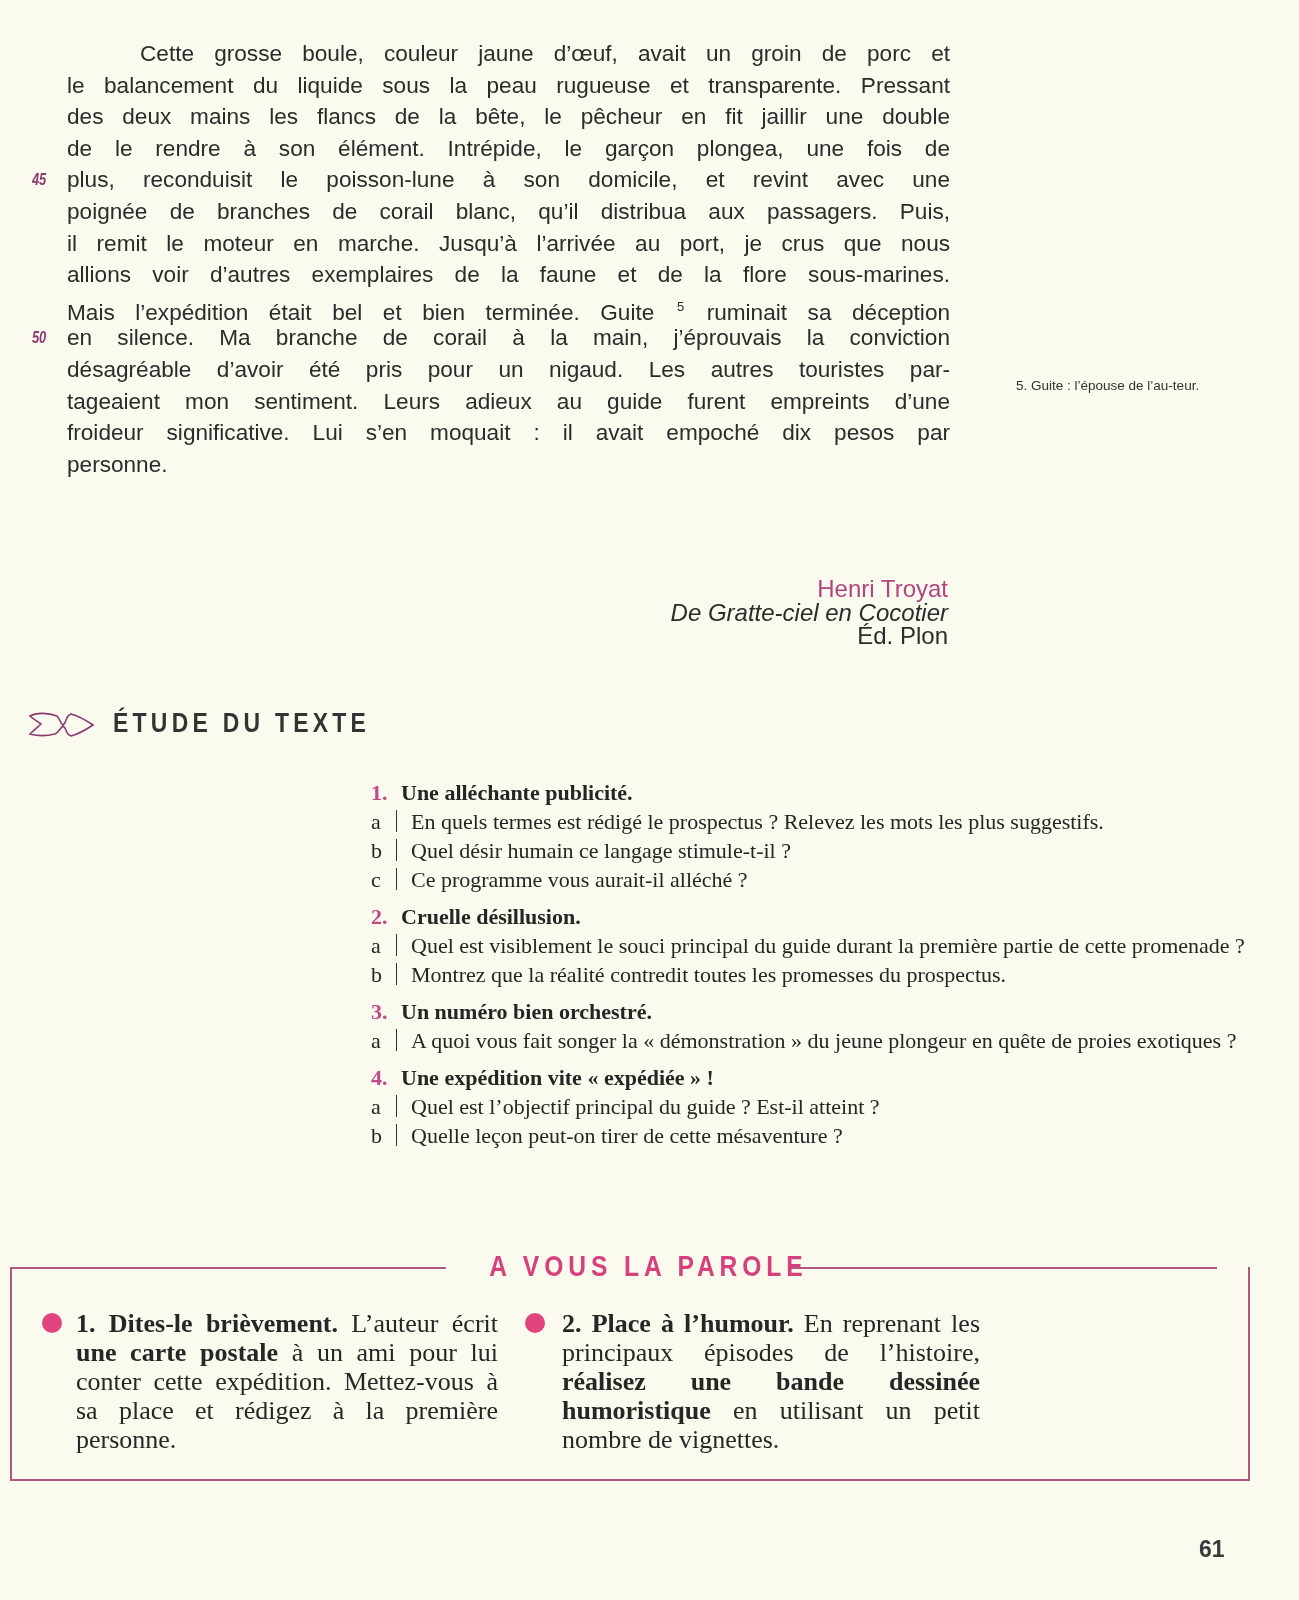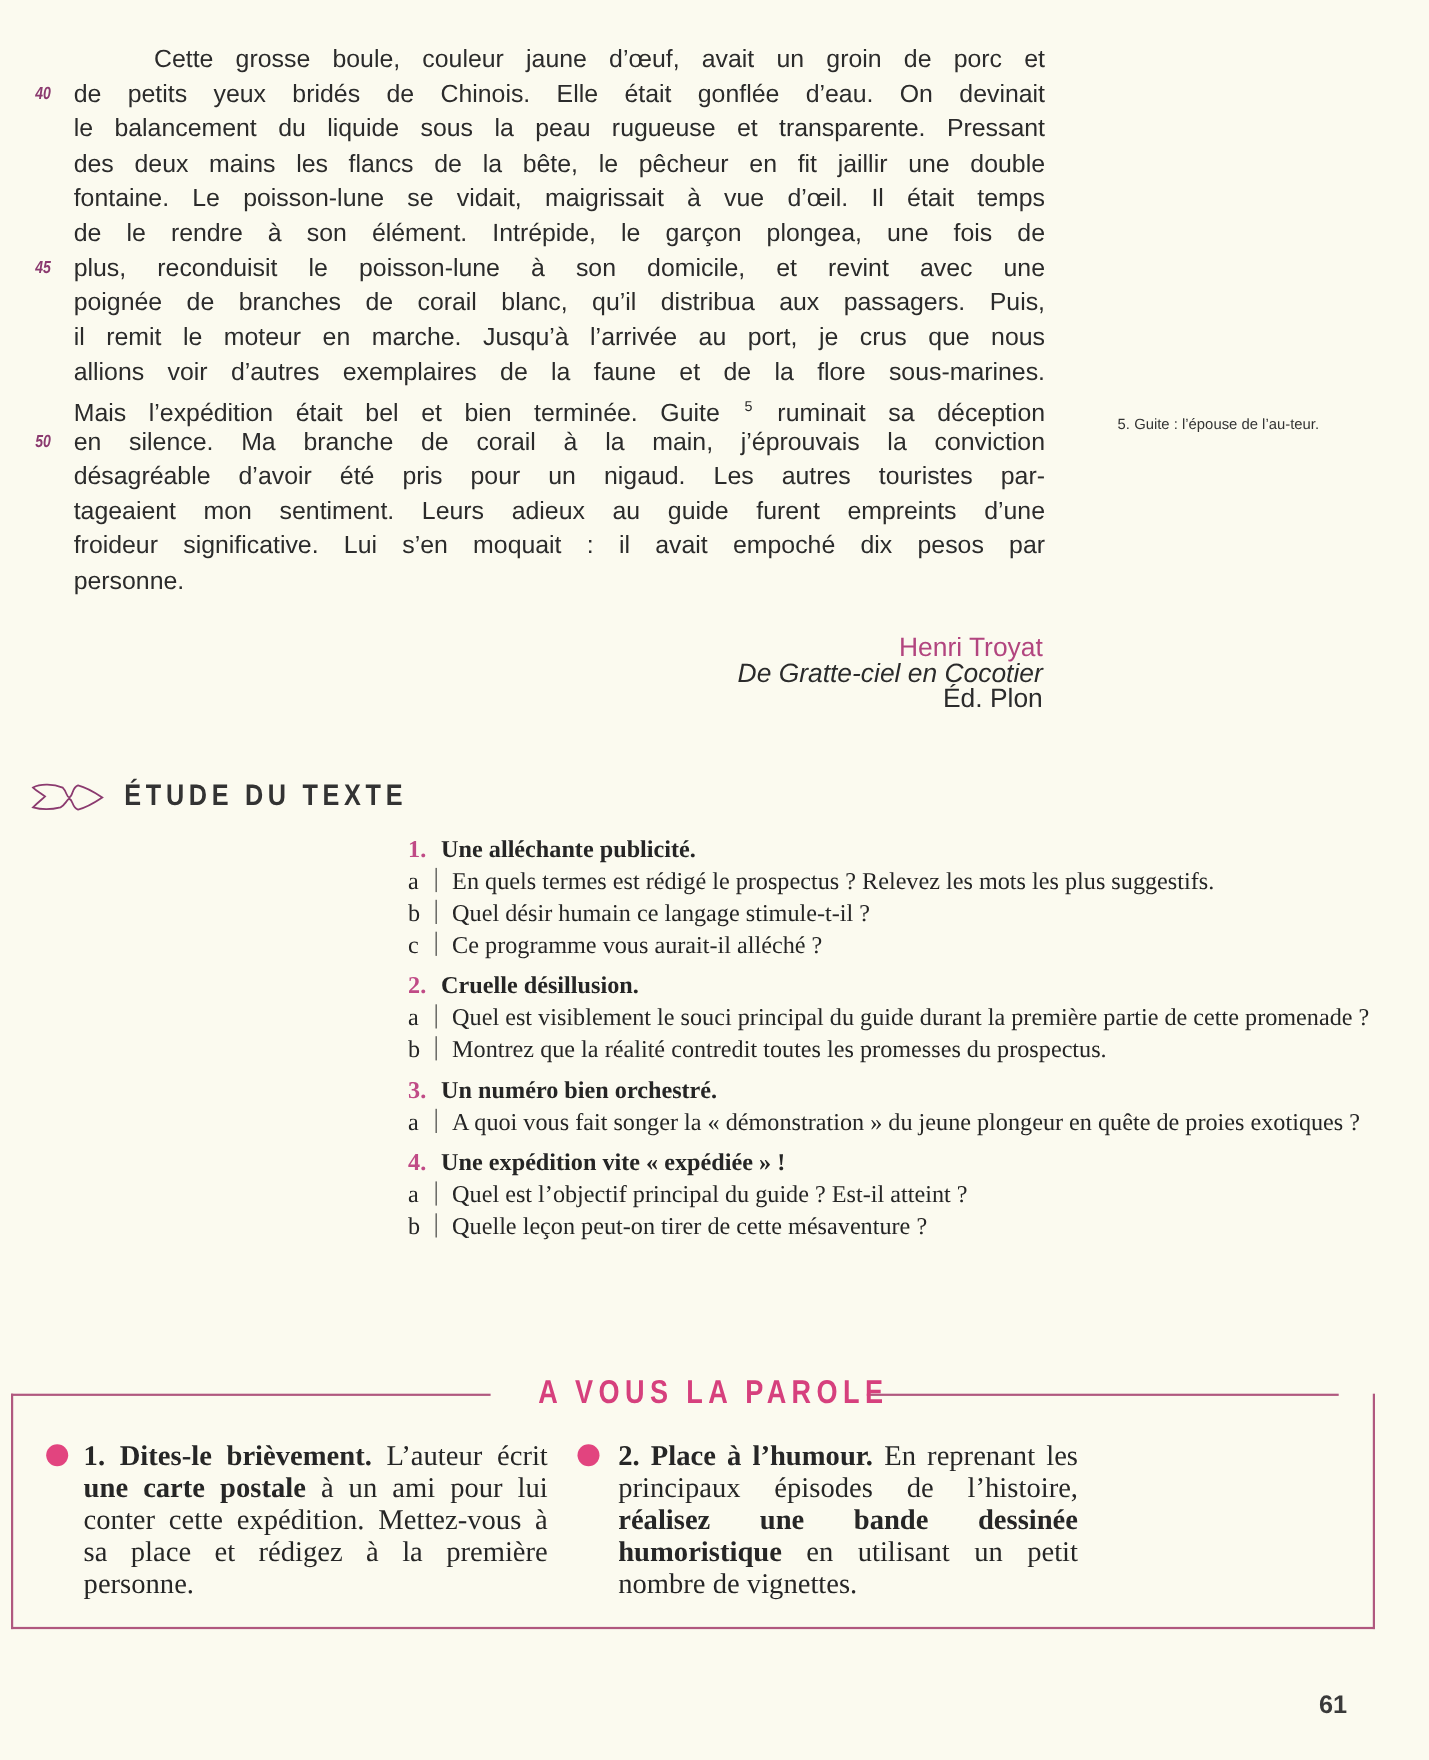--- a/index.html
+++ b/index.html
@@ -103,21 +103,21 @@
       font-size: 27px;
       letter-spacing: 5px;
       color: #333;
       transform: scaleX(0.85);
       transform-origin: left center;
       white-space: nowrap;
     }
     .questions {
       position: absolute;
       left: 371px;
-      top: 757px;
+      top: 778px;
       width: 890px;
       font-family: "Liberation Serif", serif;
       font-size: 22px;
       color: #252525;
     }
     .q-section-title {
       font-weight: bold;
       line-height: 29px;
       height: 29px;
       margin-top: 8px;
@@ -205,24 +205,22 @@
       font-weight: bold;
       font-size: 23px;
       color: #3a3a3a;
     }
   </style>
 </head>
 <body>
 
 <div class="prose">
   <div class="prose-line first"><span class="txt">Cette grosse boule, couleur jaune d’œuf, avait un groin de porc et</span></div>
-  <div class="prose-line"><span class="line-number">40</span><span class="txt">de petits yeux bridés de Chinois. Elle était gonflée d’eau. On devinait</span></div>
   <div class="prose-line"><span class="txt">le balancement du liquide sous la peau rugueuse et transparente. Pressant</span></div>
   <div class="prose-line"><span class="txt">des deux mains les flancs de la bête, le pêcheur en fit jaillir une double</span></div>
-  <div class="prose-line"><span class="txt">fontaine. Le poisson-lune se vidait, maigrissait à vue d’œil. Il était temps</span></div>
   <div class="prose-line"><span class="txt">de le rendre à son élément. Intrépide, le garçon plongea, une fois de</span></div>
   <div class="prose-line"><span class="line-number">45</span><span class="txt">plus, reconduisit le poisson-lune à son domicile, et revint avec une</span></div>
   <div class="prose-line"><span class="txt">poignée de branches de corail blanc, qu’il distribua aux passagers. Puis,</span></div>
   <div class="prose-line"><span class="txt">il remit le moteur en marche. Jusqu’à l’arrivée au port, je crus que nous</span></div>
   <div class="prose-line"><span class="txt">allions voir d’autres exemplaires de la faune et de la flore sous-marines.</span></div>
   <div class="prose-line"><span class="txt"><span>Mais l’expédition était bel et bien terminée. Guite</span> <span class="sup">5</span> <span>ruminait sa déception</span></span></div>
   <div class="prose-line"><span class="line-number">50</span><span class="txt">en silence. Ma branche de corail à la main, j’éprouvais la conviction</span></div>
   <div class="prose-line"><span class="txt">désagréable d’avoir été pris pour un nigaud. Les autres touristes par-</span></div>
   <div class="prose-line"><span class="txt">tageaient mon sentiment. Leurs adieux au guide furent empreints d’une</span></div>
   <div class="prose-line"><span class="txt">froideur significative. Lui s’en moquait : il avait empoché dix pesos par</span></div>

